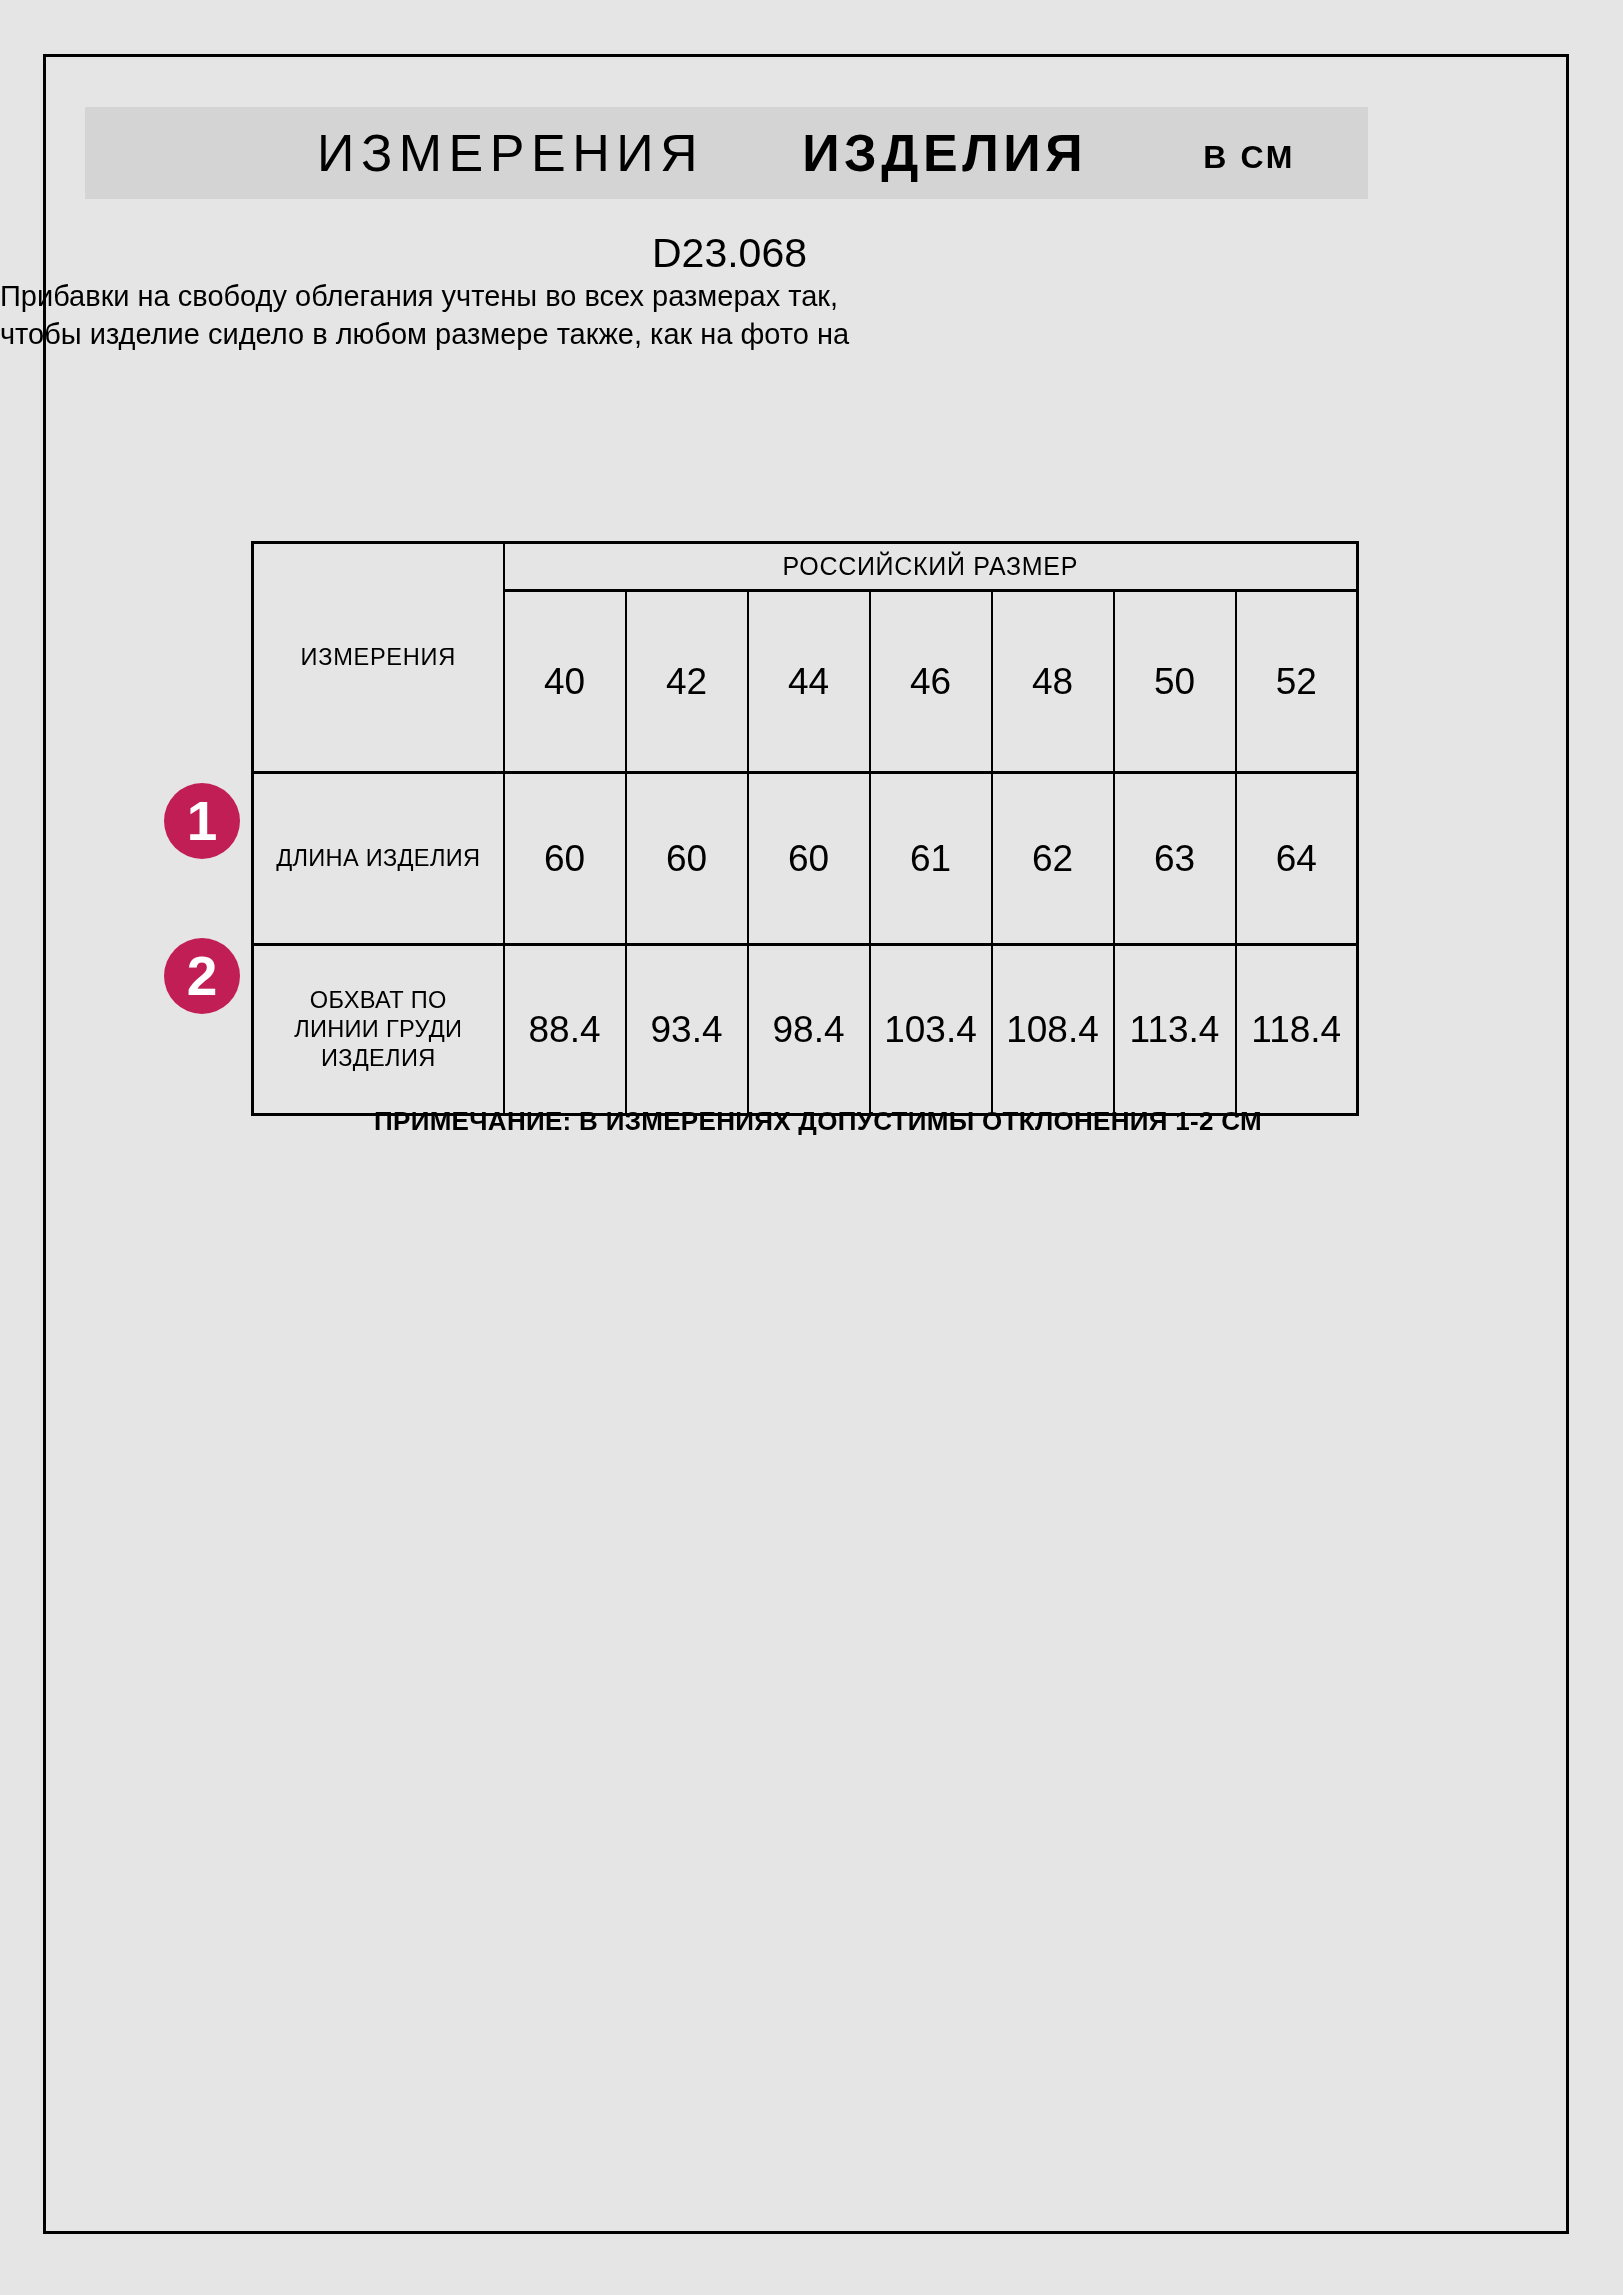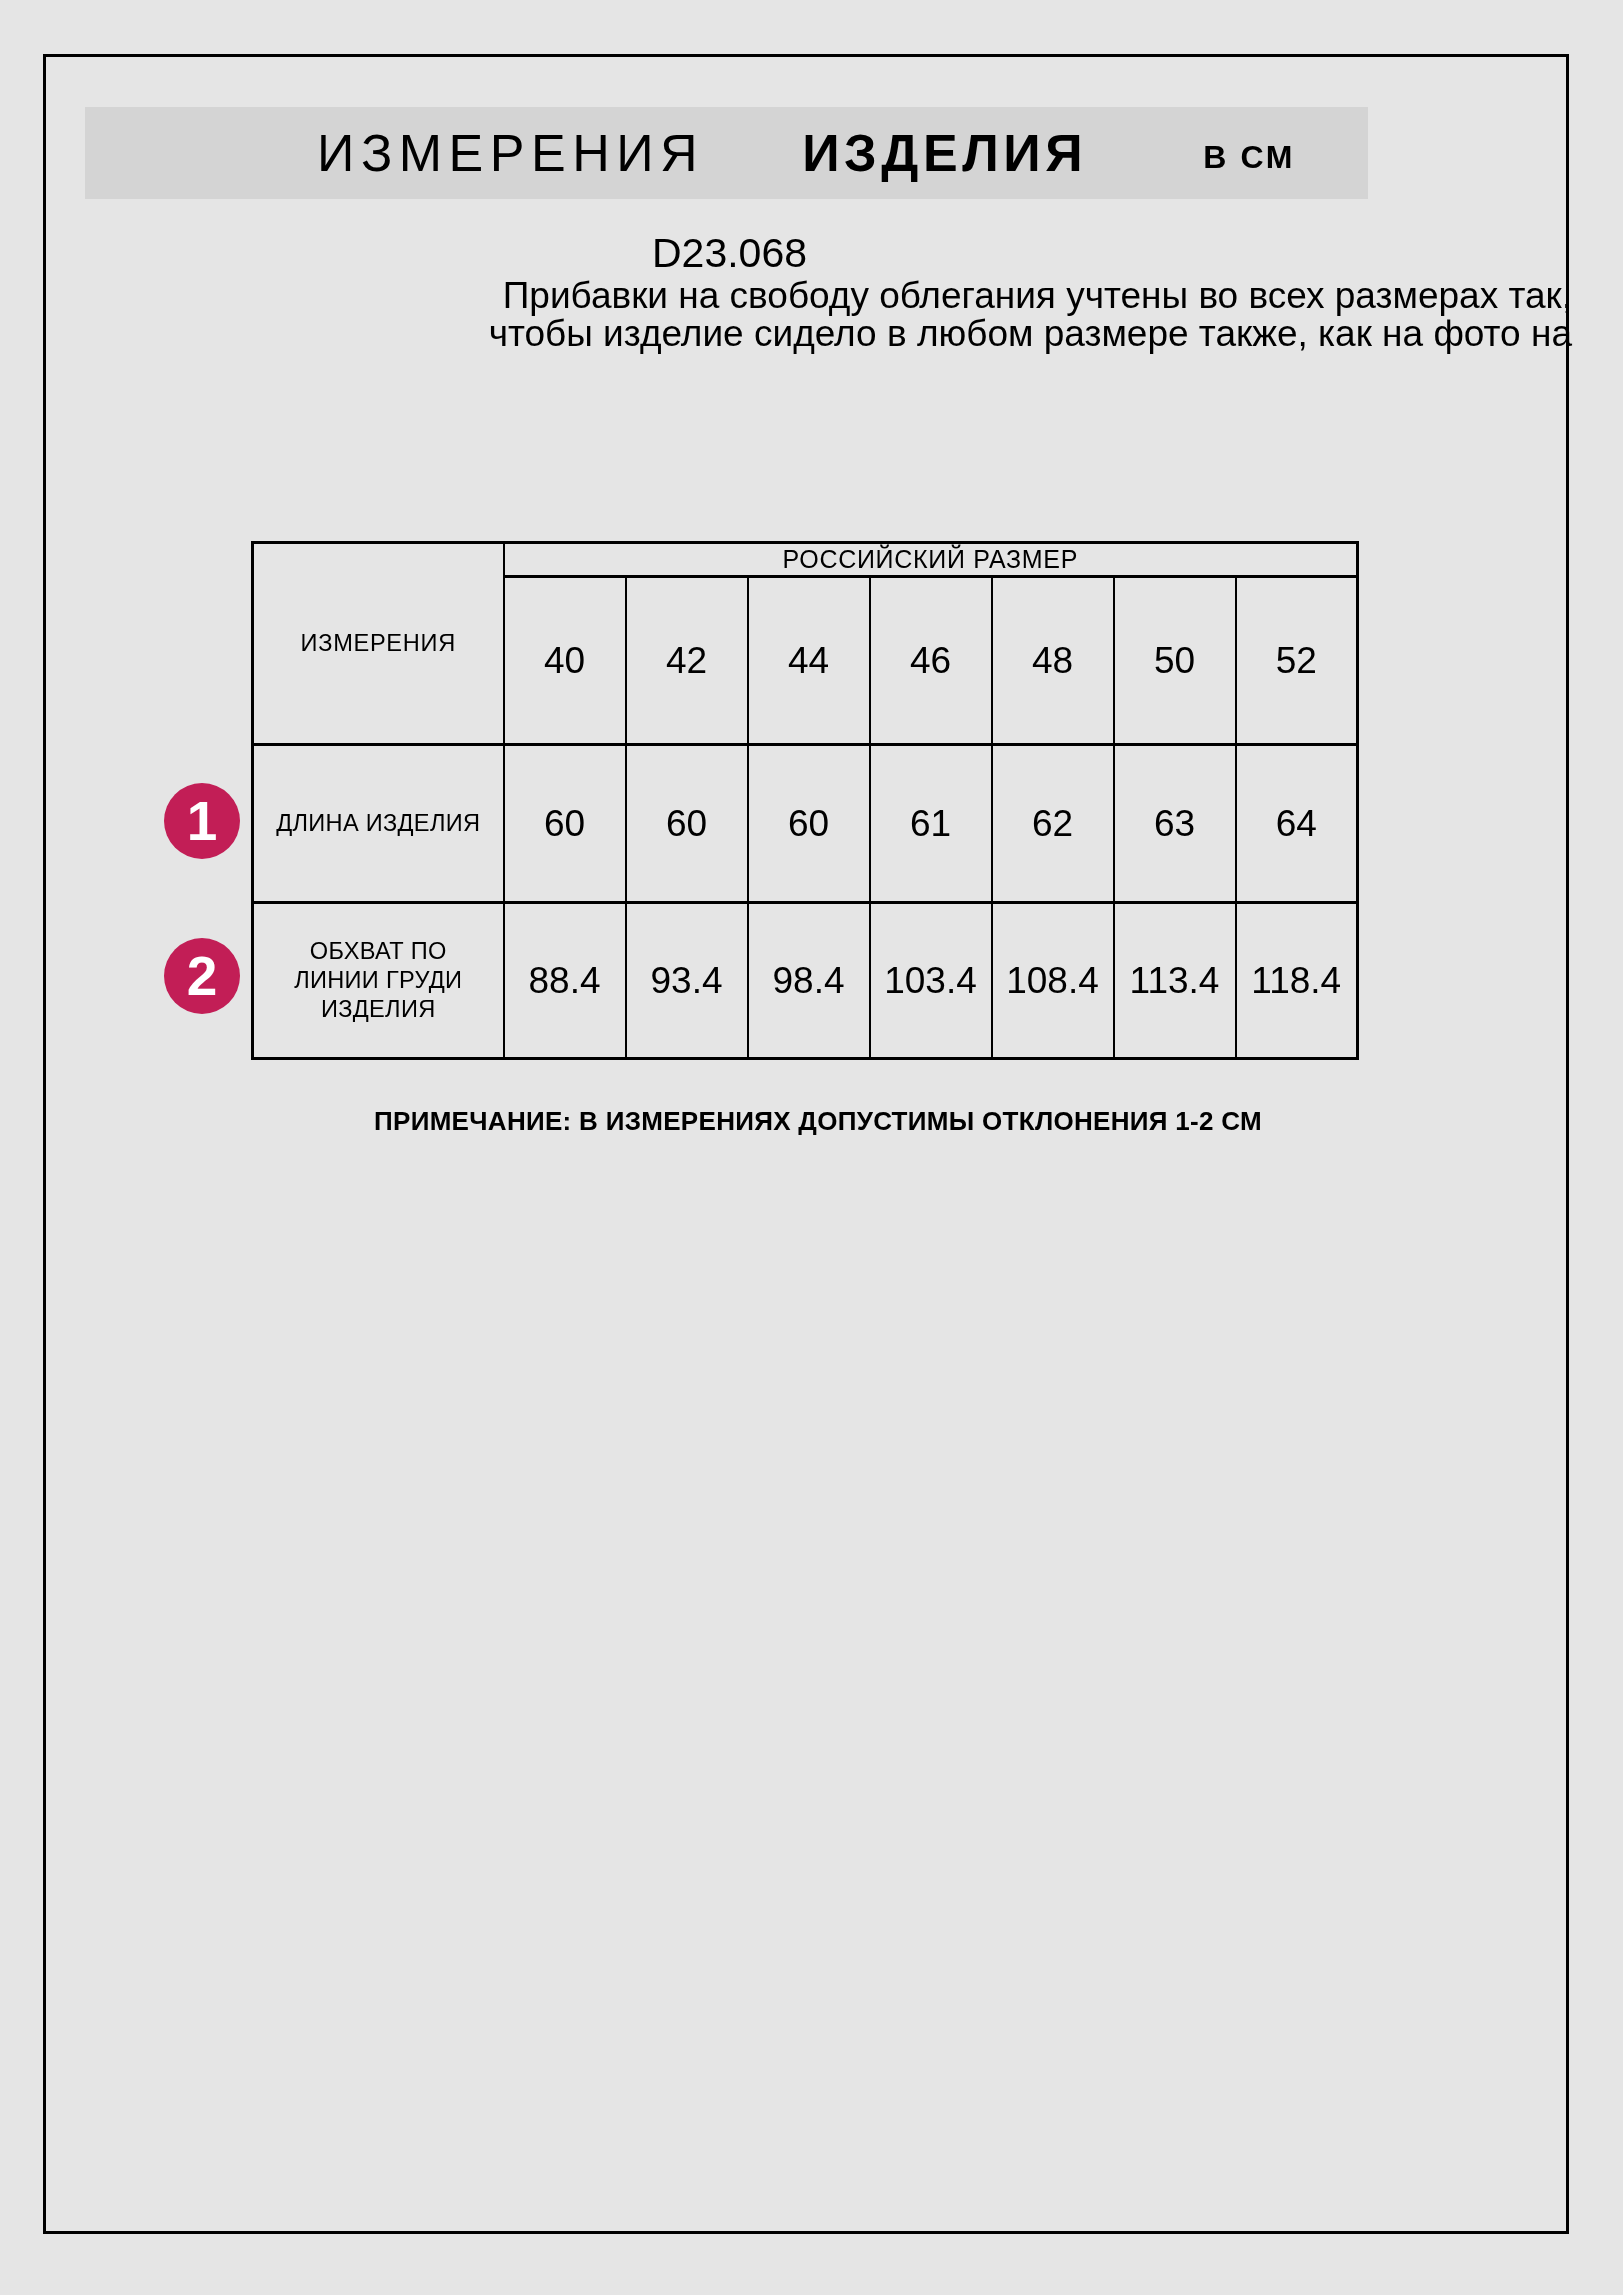--- a/index.html
+++ b/index.html
@@ -63,40 +63,39 @@
     width: 1459px;
     text-align: center;
     font-size: 41px;
     line-height: 47px;
   }
   .description {
     position: absolute;
     left: 0;
     top: 277px;
     width: 1564px;
-    text-align: right;
-    font-size: 37px;
+    text-align: left;
+    font-size: 29px;
     line-height: 38px;
-    margin-left: 8px;
   }
   .size-table {
     position: absolute;
     left: 251px;
     top: 541px;
     border-collapse: collapse;
     table-layout: fixed;
     width: 1108px;
   }
   .size-table td {
     border: 2px solid #000000;
     border-top-width: 3.3px;
     border-bottom-width: 3.3px;
     text-align: center;
     vertical-align: middle;
-    padding: 0;
+    padding: 7px;
     overflow: hidden;
   }
   .size-table { border: 3.3px solid #000000; }
   td.cell-corner {
     font-size: 23.6px;
     letter-spacing: 0.7px;
   }
   td.cell-group {
     height: 31px;
     font-size: 25px;

